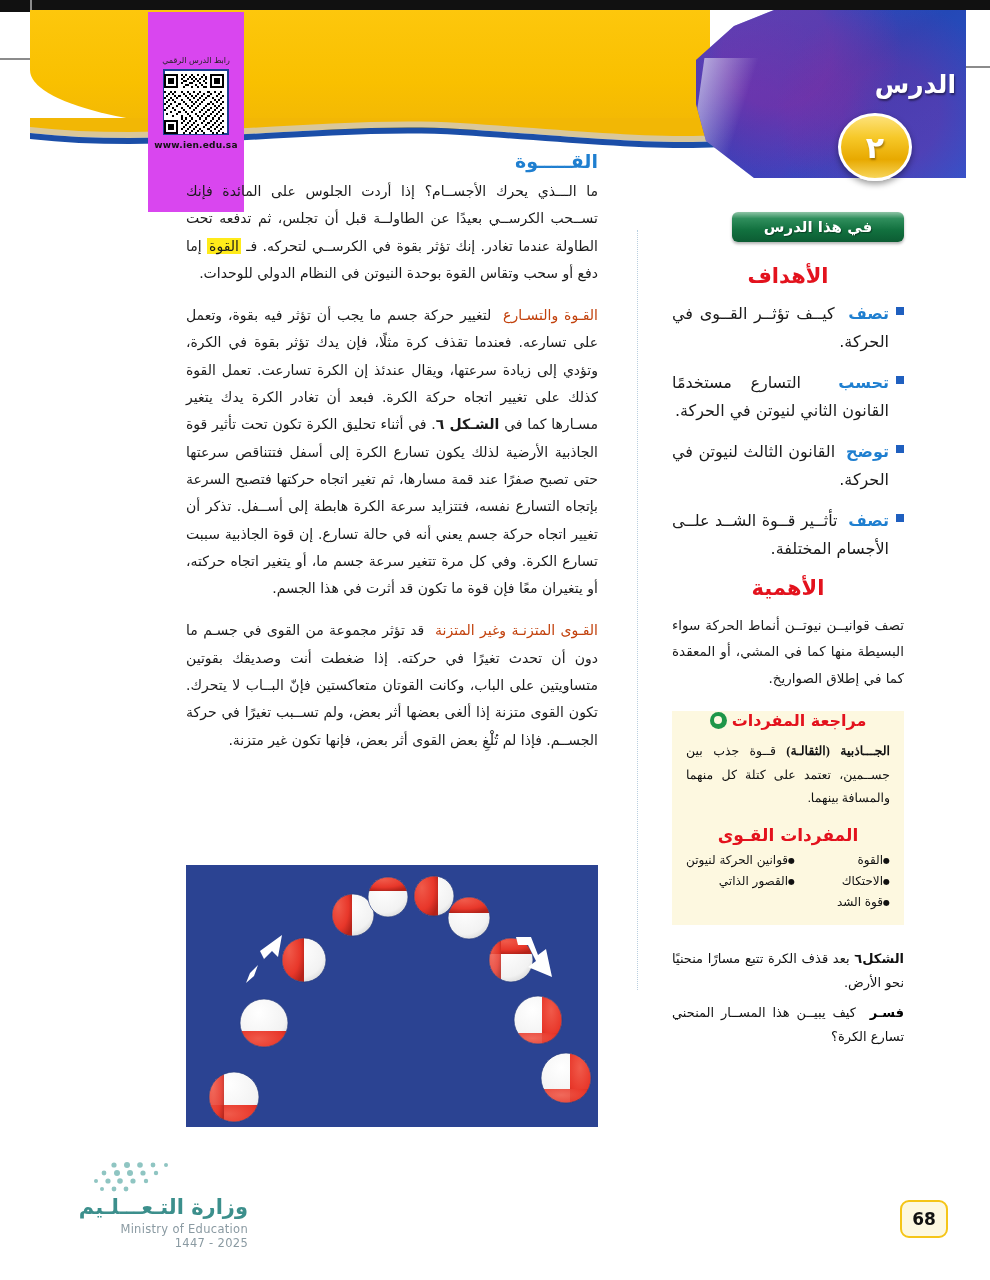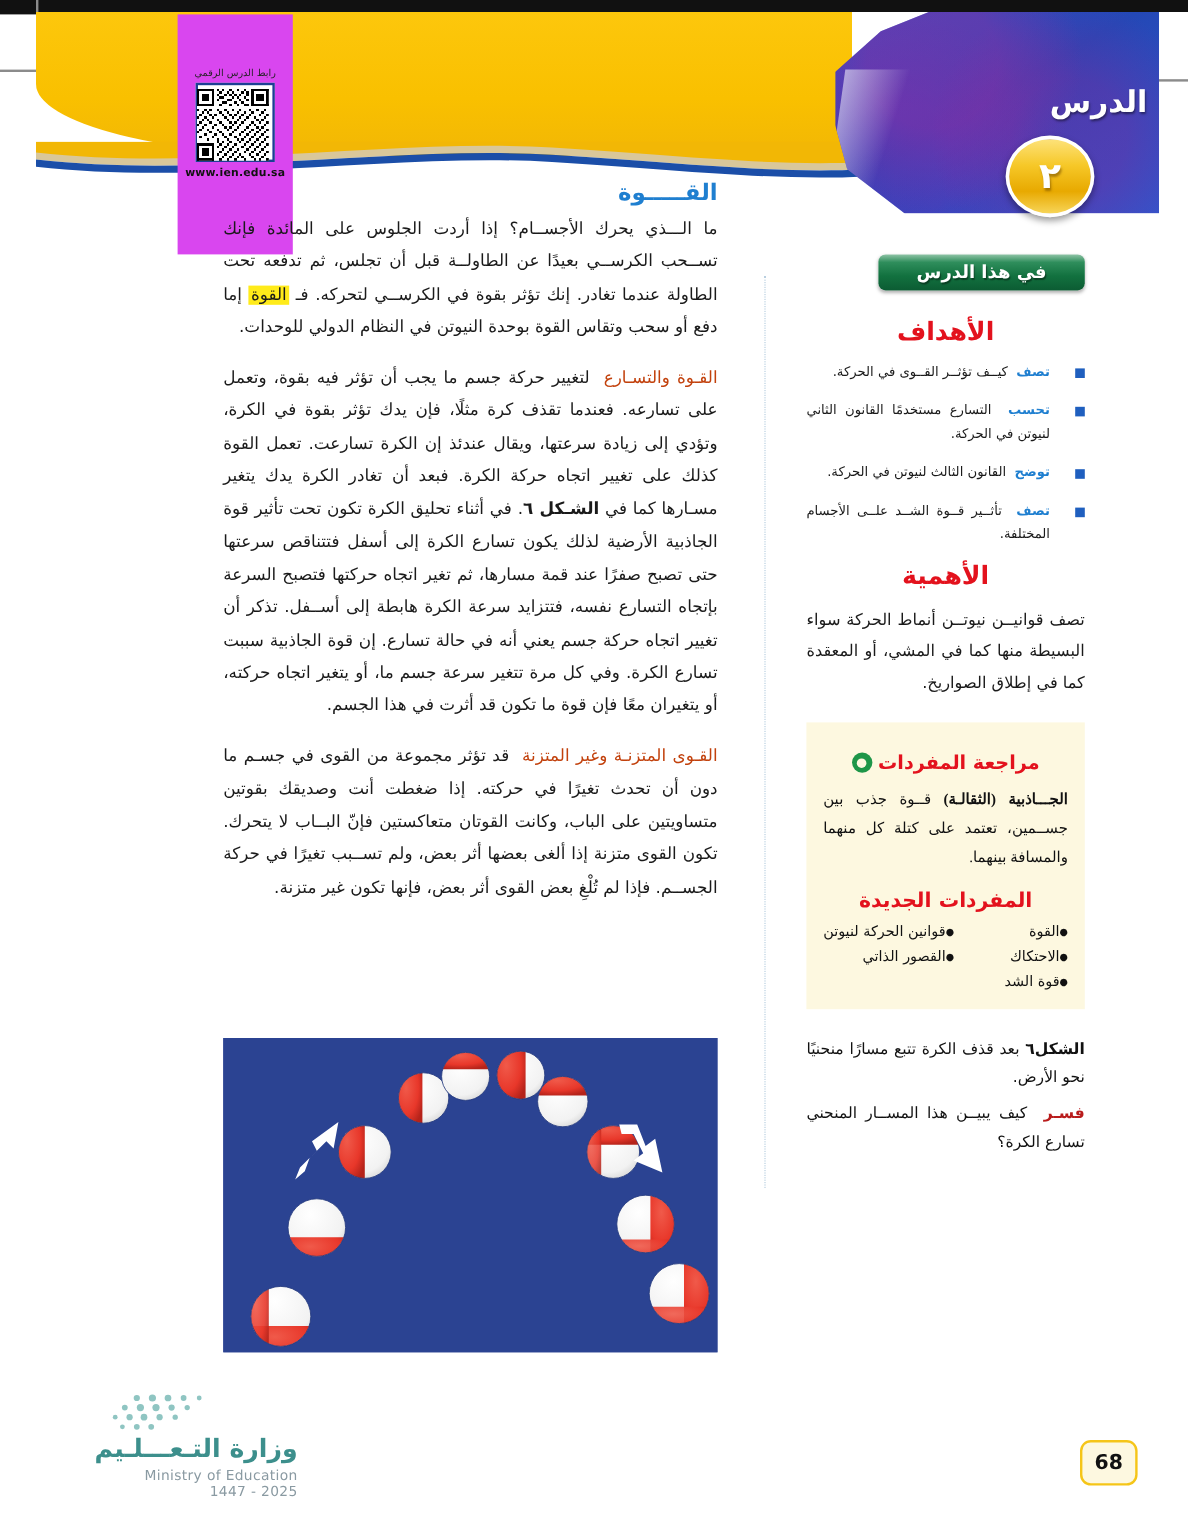--- a/index.html
+++ b/index.html
@@ -110,39 +110,39 @@
     display:flex;align-items:center;justify-content:center;
     color:#fff;font-size:15px;font-weight:bold;
     text-shadow:1px 1px 1px rgba(0,0,0,.4);
   }
   .sb-head{
     color:#e3121d;font-size:21px;font-weight:bold;text-align:center;
     margin-bottom:12px;
   }
   .obj-list{list-style:none;}
   .obj-item{
-    position:relative;display:flex;gap:21px;align-items:flex-start;
+    position:relative;display:flex;gap:7px;align-items:flex-start;
     margin-bottom:13px;
-    font-size:11px;line-height:1.75;color:#1a1a1a;
+    font-size:16px;line-height:1.75;color:#1a1a1a;
     text-align:justify;
     justify-content:flex-end;
   }
   .obj-bullet{
     flex:0 0 auto;width:8px;height:8px;background:#1f5fbf;margin-top:7px;
   }
   .obj-verb{color:#1f7fd0;font-weight:bold;}
   .obj-text{flex:1;}
   .importance{
     font-size:13.5px;line-height:1.95;color:#1a1a1a;text-align:justify;
     margin-bottom:20px;
   }
 
   
   .vocab-box{
-    background:#fdf8e0;padding:24px 14px 16px;
+    background:#fdf8e0;padding:0 14px 16px;
   }
   .vocab-title{
     display:flex;align-items:center;justify-content:center;gap:5px;
     color:#e3121d;font-size:16px;font-weight:bold;margin-bottom:10px;
   }
   .recycle-icon{
     width:17px;height:17px;border-radius:50%;
     background:#1e9648;position:relative;display:inline-block;
   }
   .recycle-icon::after{
@@ -163,21 +163,21 @@
   }
   .nv{white-space:nowrap;}
   .nv::before{content:"\25CF ";font-size:8px;vertical-align:middle;}
 
   
   .fig-caption{
     margin-top:22px;font-size:13px;line-height:1.85;color:#111;
     text-align:justify;
   }
   .fig-label{font-weight:bold;}
-  .fig-q{color:#b91c1c;font-weight:bold;}
+  .fig-q{color:#000000;font-weight:bold;}
 
   
   .main-col{
     position:absolute;right:392px;top:0;width:412px;
   }
   .lesson-title{
     color:#e3121d;font-size:34px;font-weight:bold;text-align:center;
     margin-bottom:14px;letter-spacing:-.5px;
   }
   .sec-head{
@@ -639,21 +639,21 @@
       <h3 class="sb-head">الأهمية</h3>
       <p class="importance">تصف قوانيــن نيوتــن أنماط الحركة سواء البسيطة منها كما في المشي، أو المعقدة كما في إطلاق الصواريخ.</p>
 
       <div class="vocab-box">
         <div class="vocab-title">
           <span>مراجعة المفردات</span>
           <span class="recycle-icon"></span>
         </div>
         <p class="vocab-def"><span class="vocab-term">الجـــاذبية (الثقالـة)</span>&nbsp;<span>قــوة جذب بين جســمين، تعتمد على كتلة كل منهما والمسافة بينهما.</span></p>
 
-        <h4 class="newvocab-title">المفردات الجديدة</h4>
+        <h4 class="newvocab-title">المفردات القـوى</h4>
         <div class="newvocab-grid">
           <span class="nv">القوة</span>
           <span class="nv">قوانين الحركة لنيوتن</span>
           <span class="nv">الاحتكاك</span>
           <span class="nv">القصور الذاتي</span>
           <span class="nv">قوة الشد</span>
           <span></span>
         </div>
       </div>
 

